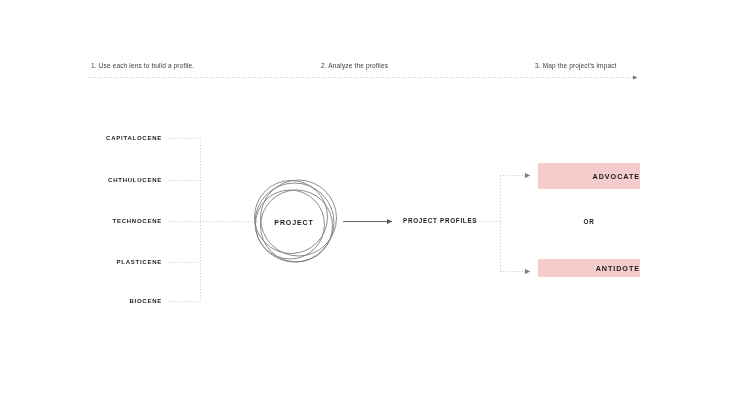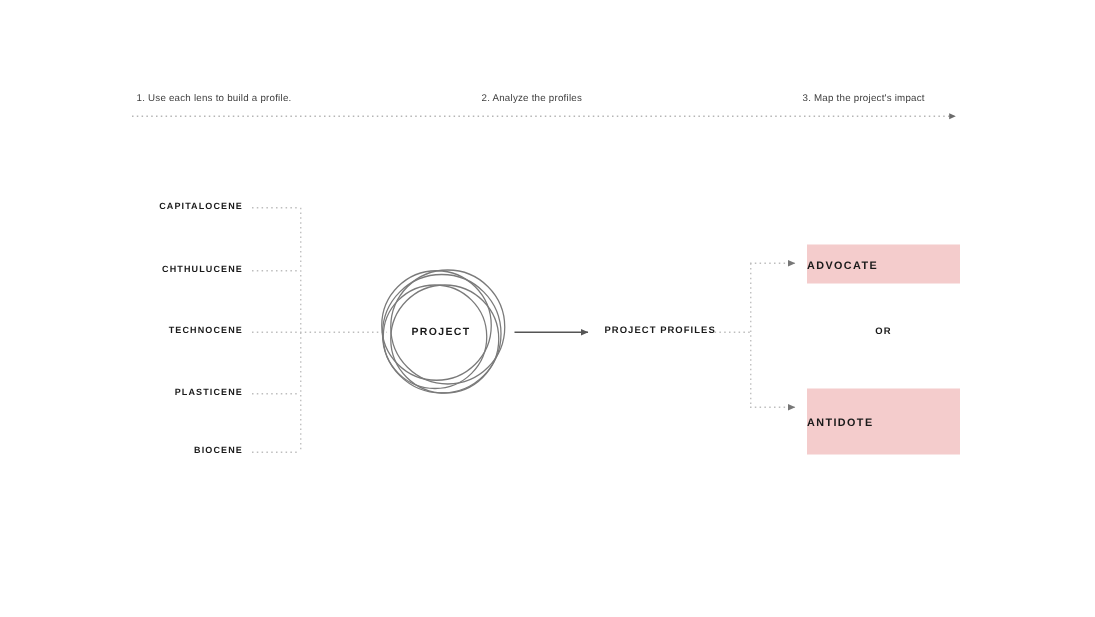--- a/index.html
+++ b/index.html
@@ -72,21 +72,21 @@
     white-space: nowrap;
     line-height: 1;
     transform: translateY(-50%);
   }
 
   
   .outcome-box {
     position: absolute;
     display: flex;
     align-items: center;
-    justify-content: flex-start;
+    justify-content: flex-end;
     font-size: 7.2px;
     font-weight: bold;
     color: #1a1a1a;
     letter-spacing: 0.95px;
     white-space: nowrap;
   }
   .or-word {
     position: absolute;
     font-size: 6.3px;
     font-weight: bold;
@@ -162,17 +162,17 @@
   <div class="project-word" style="left:294px; top:222px;">PROJECT</div>
 
   <div class="profiles-word" style="left:403px; top:221px;">PROJECT PROFILES</div>
 
   <div class="outcome-box" style="left:538px; top:163px; width:102px; height:26px; background:#f4cccc;">
     <span>ADVOCATE</span>
   </div>
 
   <div class="or-word" style="left:589px; top:222px;">OR</div>
 
-  <div class="outcome-box" style="left:538px; top:259px; width:102px; height:44px; background:#f4cccc;">
+  <div class="outcome-box" style="left:538px; top:259px; width:102px; height:18px; background:#f4cccc;">
     <span>ANTIDOTE</span>
   </div>
 
 </div>
 
 </body></html>

